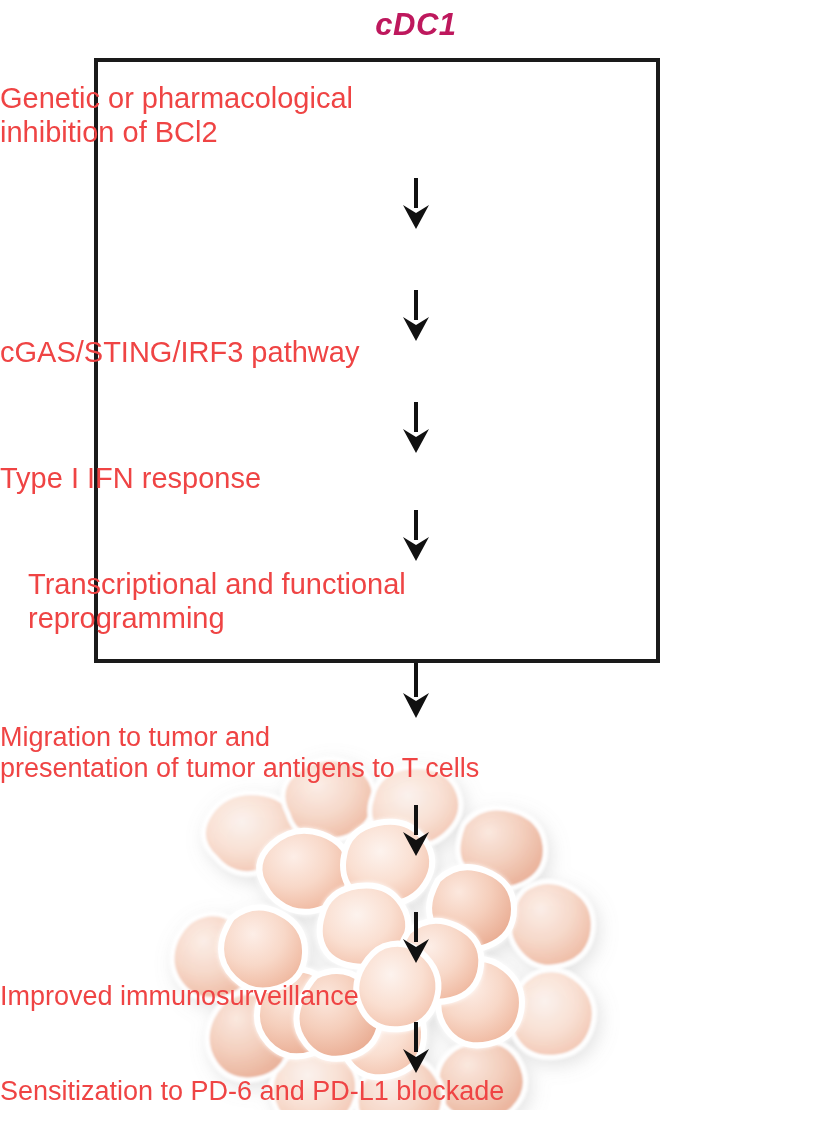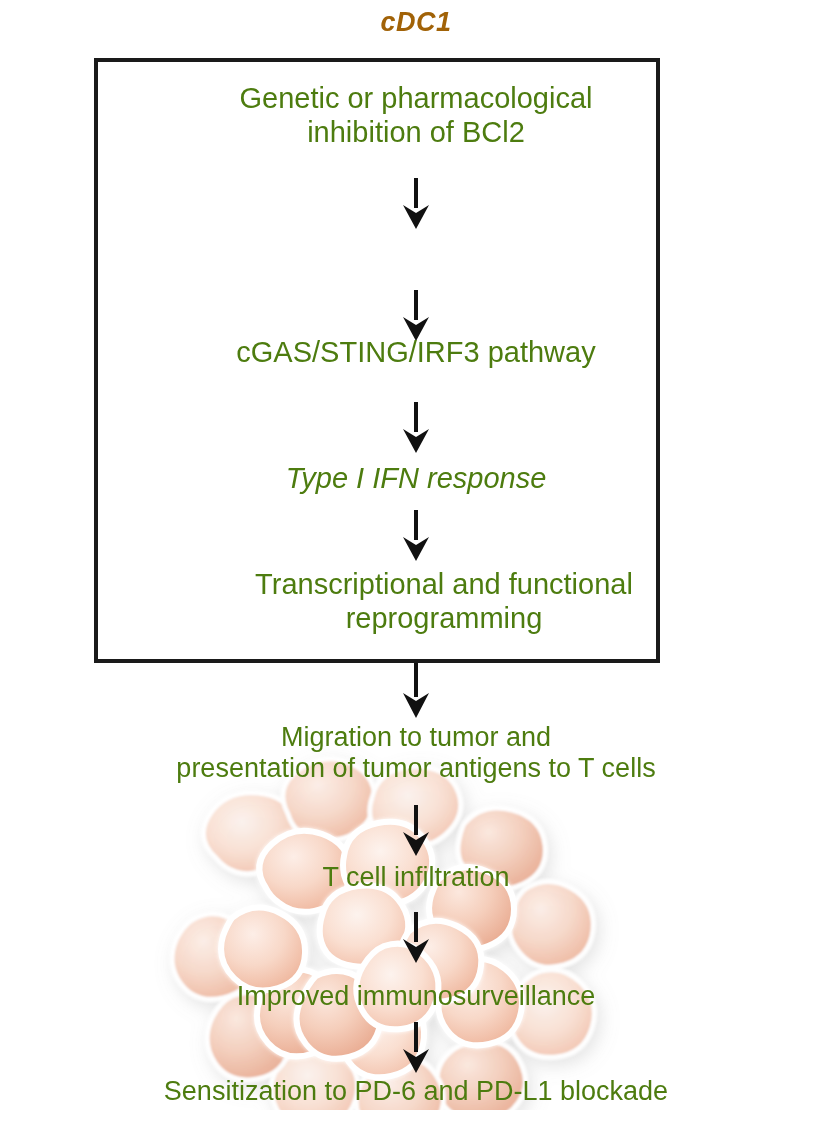--- a/index.html
+++ b/index.html
@@ -22,23 +22,23 @@
 
   
   .fig-title {
     position: absolute;
     left: 0;
     top: 8px;
     width: 832px;
     text-align: center;
     font-weight: bold;
     font-style: italic;
-    font-size: 27px;
+    font-size: 31px;
     letter-spacing: 0.5px;
-    color: #a16207;
+    color: #be185d;
     line-height: 1.1;
   }
 
   
   #tumor-layer {
     position: absolute;
     left: 120px;
     top: 740px;
     width: 560px;
     height: 370px;
@@ -56,22 +56,22 @@
     height: 605px;
     box-sizing: border-box;
     border: 4px solid #1a1a1a;
     background: transparent;
     z-index: 3;
   }
 
   
   .flow-text {
     position: absolute;
-    text-align: center;
-    color: #4d7c0f;
+    text-align: left;
+    color: #ef4444;
     font-size: 29px;
     line-height: 1.16;
     white-space: pre-line;
     z-index: 4;
     left: 0;
     width: 832px;
   }
   .flow-text.inbox { font-size: 29px; }
   .flow-text.outbox { font-size: 27px; }
 
@@ -184,21 +184,21 @@
 
   <div class="flow-text inbox" style="top:336px;">cGAS/STING/IRF3 pathway</div>
 
   <div class="arrow" style="top:402px;">
     <svg width="34" height="52" viewBox="0 0 34 52" aria-hidden="true">
       <rect x="15" y="0" width="4" height="30" fill="#111111"></rect>
       <path d="M4 27 L17 51 L30 27 L17 35 Z" fill="#111111"></path>
     </svg>
   </div>
 
-  <div class="flow-text inbox" style="top:462px;font-style:italic;">Type I IFN response</div>
+  <div class="flow-text inbox" style="top:462px;">Type I IFN response</div>
 
   <div class="arrow" style="top:510px;">
     <svg width="34" height="52" viewBox="0 0 34 52" aria-hidden="true">
       <rect x="15" y="0" width="4" height="30" fill="#111111"></rect>
       <path d="M4 27 L17 51 L30 27 L17 35 Z" fill="#111111"></path>
     </svg>
   </div>
 
   <div class="flow-text inbox" style="top:568px;margin-left:28px;">Transcriptional and functional
 reprogramming</div>
@@ -213,21 +213,20 @@
   <div class="flow-text outbox" style="top:722px;">Migration to tumor and
 presentation of tumor antigens to T cells</div>
 
   <div class="arrow" style="top:805px;">
     <svg width="34" height="52" viewBox="0 0 34 52" aria-hidden="true">
       <rect x="15" y="0" width="4" height="30" fill="#111111"></rect>
       <path d="M4 27 L17 51 L30 27 L17 35 Z" fill="#111111"></path>
     </svg>
   </div>
 
-  <div class="flow-text outbox" style="top:862px;">T cell infiltration</div>
 
   <div class="arrow" style="top:912px;">
     <svg width="34" height="52" viewBox="0 0 34 52" aria-hidden="true">
       <rect x="15" y="0" width="4" height="30" fill="#111111"></rect>
       <path d="M4 27 L17 51 L30 27 L17 35 Z" fill="#111111"></path>
     </svg>
   </div>
 
   <div class="flow-text outbox" style="top:981px;">Improved immunosurveillance</div>
 

